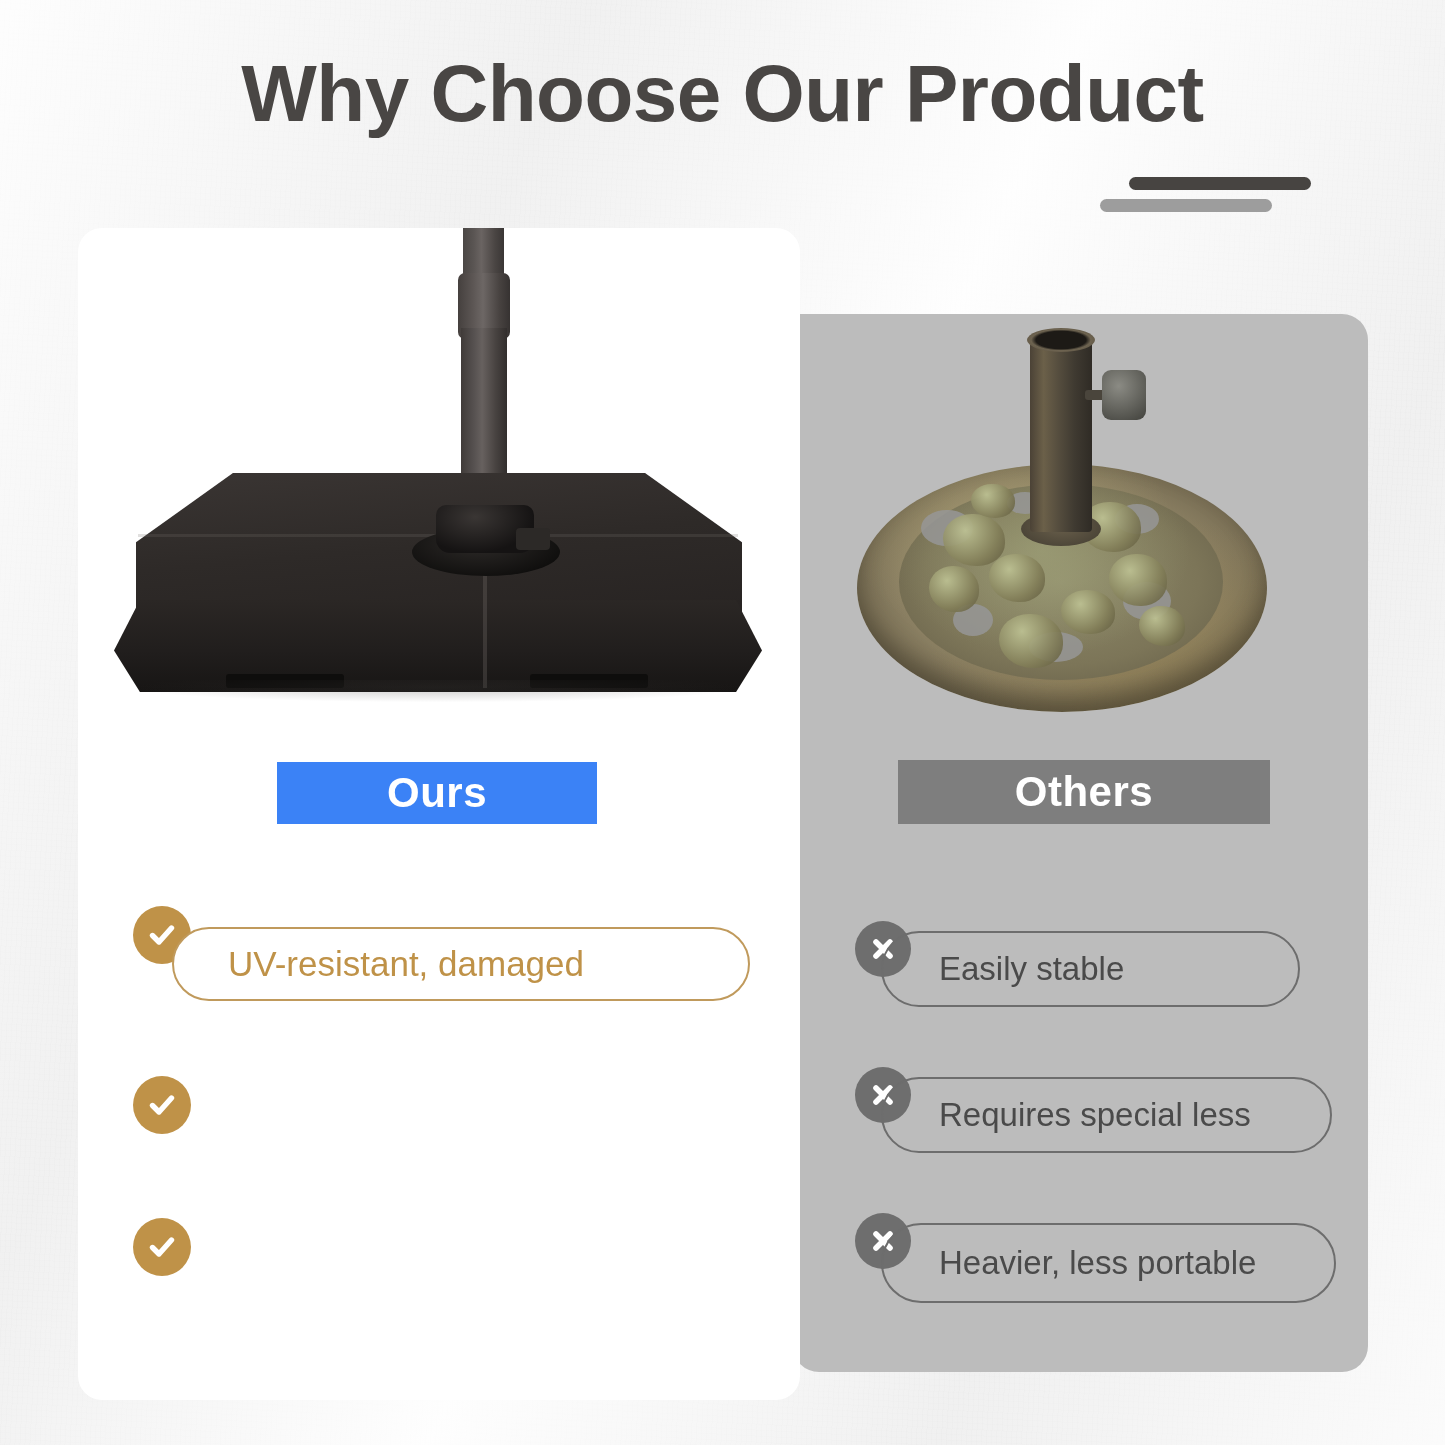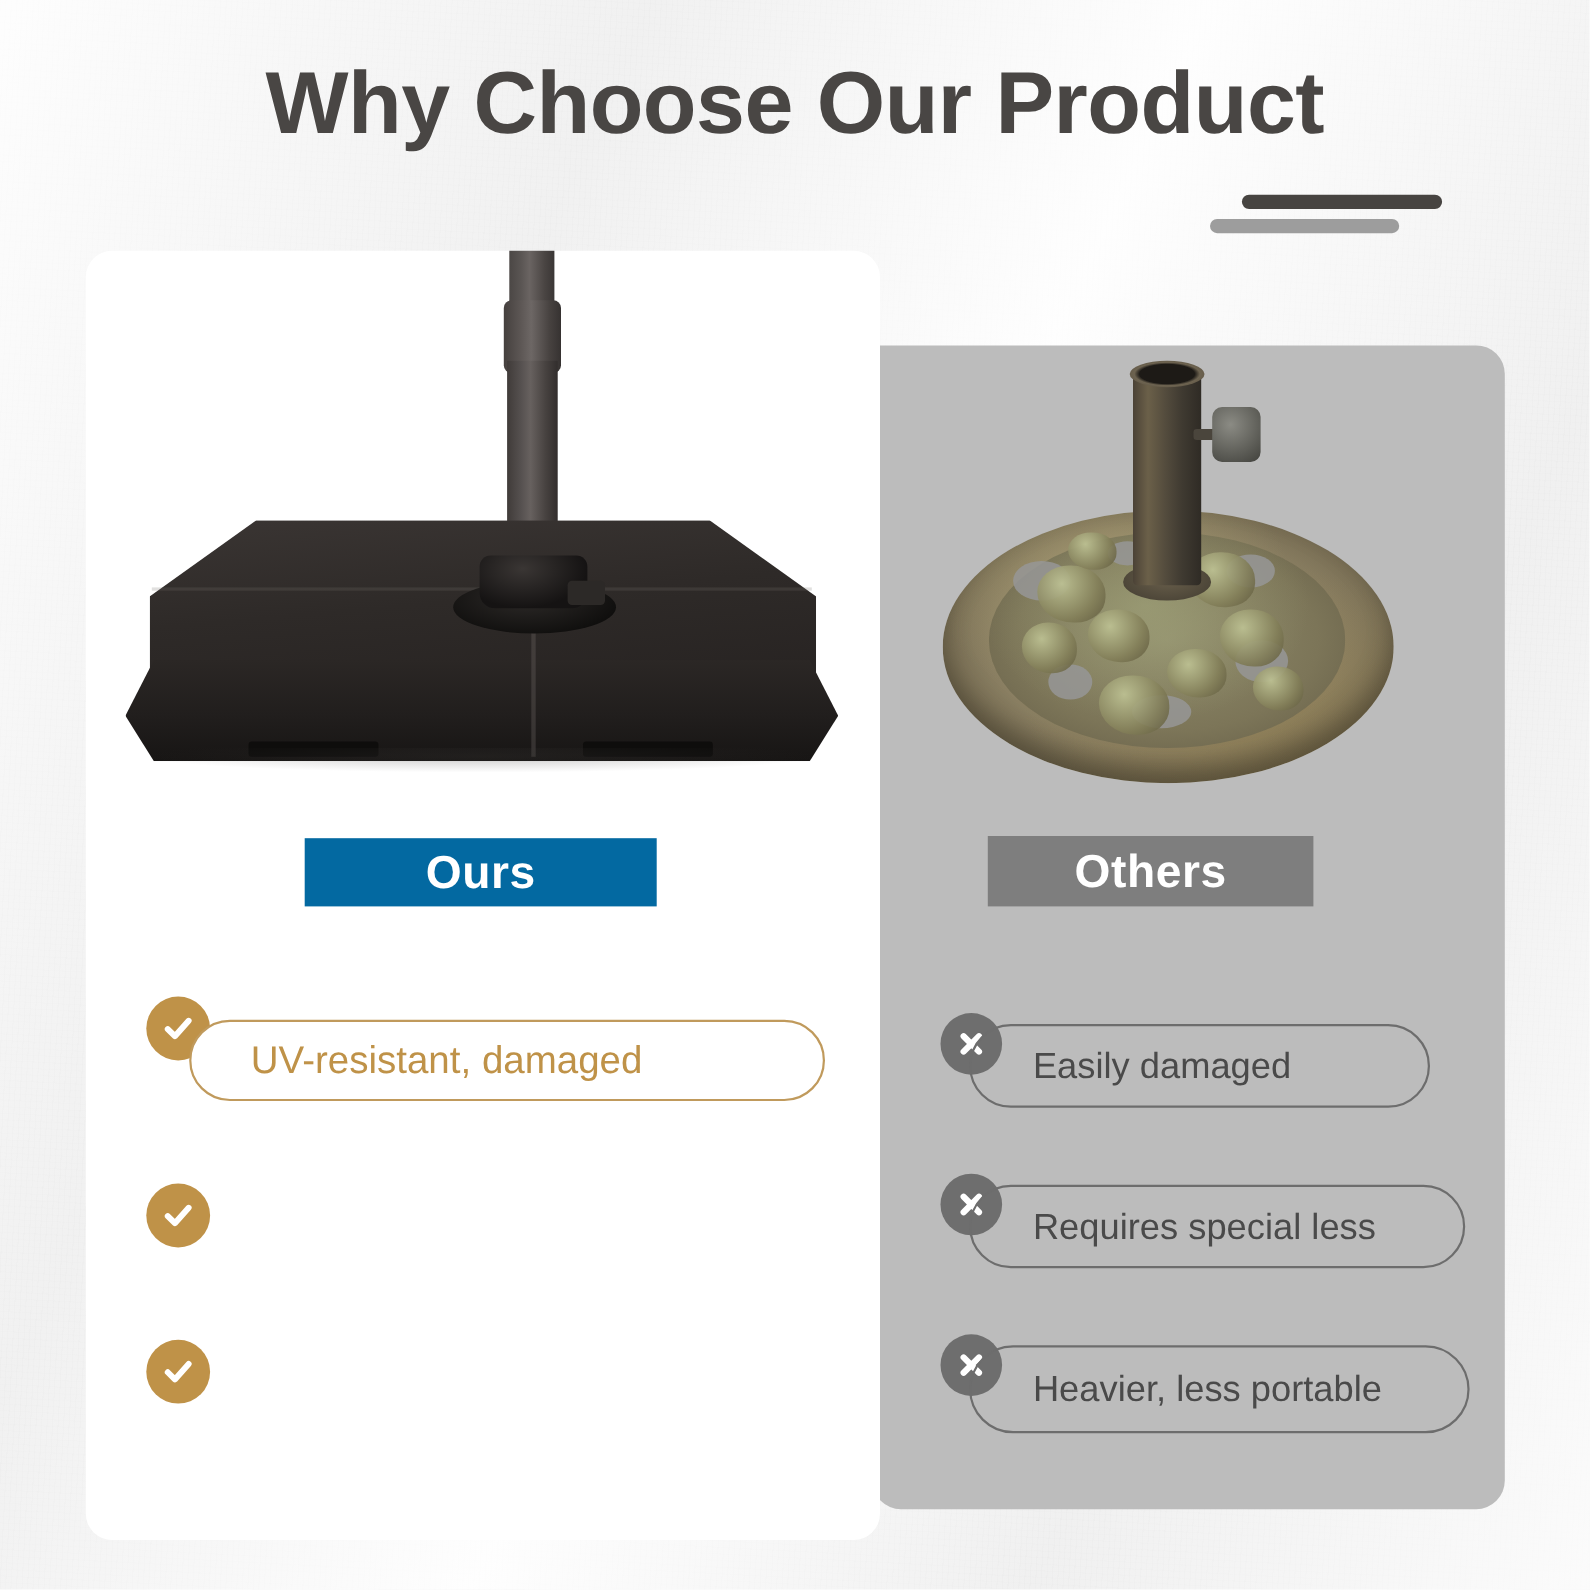--- a/index.html
+++ b/index.html
@@ -282,34 +282,34 @@
     background: radial-gradient(ellipse at 50% 40%, #6a604c 0%, #4e4739 70%, #3a3529 100%);
   }
 
   
   .label-ours {
     position: absolute;
     left: 277px;
     top: 762px;
     width: 320px;
     height: 62px;
-    background: #0369a1;
+    background: #3b82f6;
     display: flex;
     align-items: center;
     justify-content: center;
     color: #ffffff;
     font-size: 42px;
     font-weight: bold;
     letter-spacing: 0.5px;
   }
   .label-others {
     position: absolute;
     left: 898px;
     top: 760px;
-    width: 296px;
+    width: 372px;
     height: 64px;
     background: #7e7e7e;
     display: flex;
     align-items: center;
     justify-content: center;
     color: #ffffff;
     font-size: 42px;
     font-weight: bold;
     letter-spacing: 0.5px;
   }
@@ -390,21 +390,21 @@
     </div>
 
     <div class="label-others" style="left:105px;top:446px;">Others</div>
 
     <div class="badge badge-x" style="left:62px;top:607px;width:56px;height:56px;">
       <svg class="glyph" width="30" height="30" viewBox="0 0 30 30" aria-hidden="true">
         <path d="M8 8 L22 22 M22 8 L8 22" stroke="#ffffff" stroke-width="5.6" stroke-linecap="round"></path>
       </svg>
     </div>
     <div class="pill pill-others" style="left:88px;top:617px;width:419px;height:76px;padding-left:56px;">
-      <span class="pill-text pill-text-others">Easily damaged</span>
+      <span class="pill-text pill-text-others">Easily stable</span>
     </div>
 
     <div class="badge badge-x" style="left:62px;top:753px;width:56px;height:56px;">
       <svg class="glyph" width="30" height="30" viewBox="0 0 30 30" aria-hidden="true">
         <path d="M8 8 L22 22 M22 8 L8 22" stroke="#ffffff" stroke-width="5.6" stroke-linecap="round"></path>
       </svg>
     </div>
     <div class="pill pill-others" style="left:88px;top:763px;width:451px;height:76px;padding-left:56px;">
       <span class="pill-text pill-text-others">Requires special less</span>
     </div>

